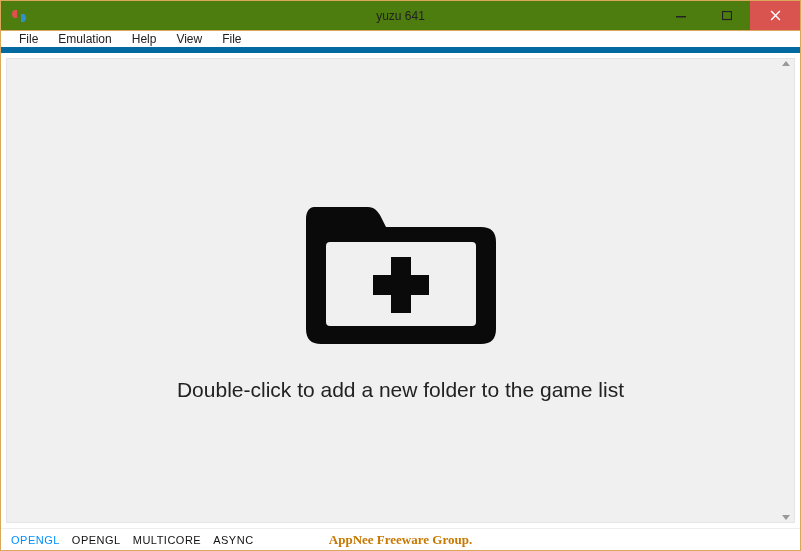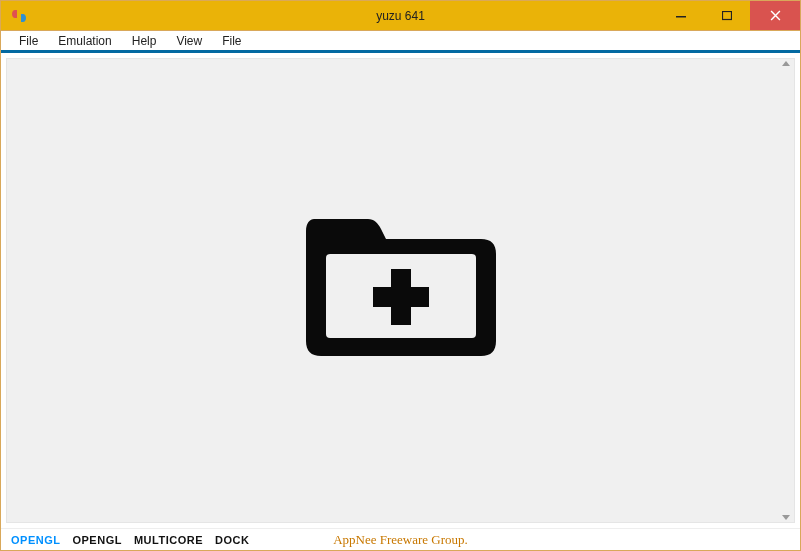--- a/index.html
+++ b/index.html
@@ -17,21 +17,21 @@
     .window {
       width: 801px;
       height: 551px;
       border: 1px solid #d9a85a;
       display: flex;
       flex-direction: column;
       background: #fff;
     }
     .titlebar {
       height: 30px;
-      background: #eab308;
+      background: #4d7c0f;
       display: flex;
       align-items: center;
       position: relative;
       border-bottom: 1px solid #d9a85a;
     }
     .titlebar-icon {
       width: 20px;
       height: 20px;
       margin-left: 8px;
       display: flex;
@@ -65,21 +65,21 @@
       background: #d9534f;
       color: #fff;
       width: 50px;
     }
     .menubar {
       height: 22px;
       background: #fff;
       display: flex;
       align-items: center;
       padding: 0 8px;
-      border-bottom: 3px solid #0369a1;
+      border-bottom: 6px solid #0369a1;
       font-size: 12px;
       color: #222;
     }
     .menu-item {
       padding: 2px 10px;
       cursor: default;
     }
     .content {
       flex: 1;
       background: #f0f0f0;
@@ -128,34 +128,34 @@
       display: flex;
       align-items: center;
       padding: 0 10px;
       font-size: 11px;
       position: relative;
       border-top: 1px solid #eee;
     }
     .status-item {
       margin-right: 12px;
       color: #111;
-      font-weight: 700;
+      font-weight: 400;
       letter-spacing: 0.5px;
       text-align: right;
     }
     .status-item.highlight {
       color: #0090ff;
     }
     .watermark {
       position: absolute;
       left: 50%;
       transform: translateX(-50%);
       font-family: "Comic Sans MS", cursive;
       font-size: 13px;
-      font-weight: normal;
+      font-weight: bold;
       color: #c87800;
       text-shadow: 
         -1px -1px 0 #fff,
         1px -1px 0 #fff,
         -1px 1px 0 #fff,
         1px 1px 0 #fff;
     }
   </style>
 </head>
 <body>
@@ -209,26 +209,27 @@
                  C 200 160 195 165 185 165 
                  L 25 165 
                  C 15 165 10 160 10 150 
                  L 10 40 
                  C 10 32 14 28 18 28 Z" fill="#0a0a0a"></path>
         <rect x="30" y="63" width="150" height="84" rx="4" fill="#f0f0f0"></rect>
         <rect x="95" y="78" width="20" height="56" fill="#0a0a0a"></rect>
         <rect x="77" y="96" width="56" height="20" fill="#0a0a0a"></rect>
       </svg>
     </div>
+    <div class="main-text">Double-click to add a new folder to the game list</div>
     <div class="scroll-area">
       <div class="scroll-arrow up"></div>
       <div class="scroll-arrow down"></div>
     </div>
   </div>
 
   <div class="statusbar">
     <div class="status-item highlight">OPENGL</div>
     <div class="status-item">OPENGL</div>
     <div class="status-item">MULTICORE</div>
-    <div class="status-item">DOCK</div>
+    <div class="status-item">ASYNC</div>
     <div class="watermark">AppNee Freeware Group.</div>
   </div>
 </div>
 
 </body></html>

